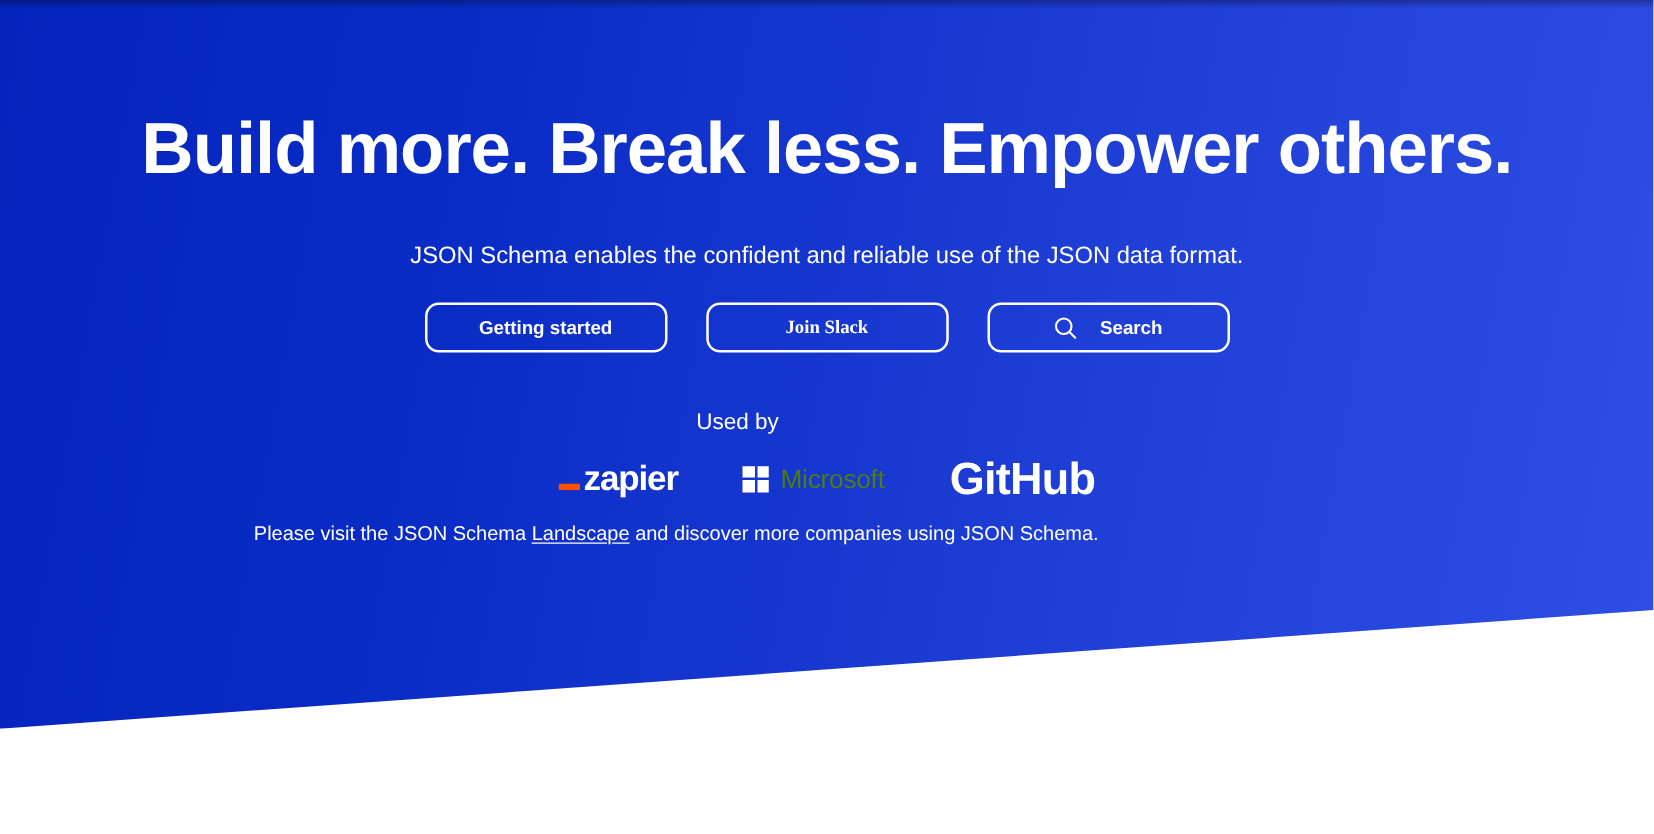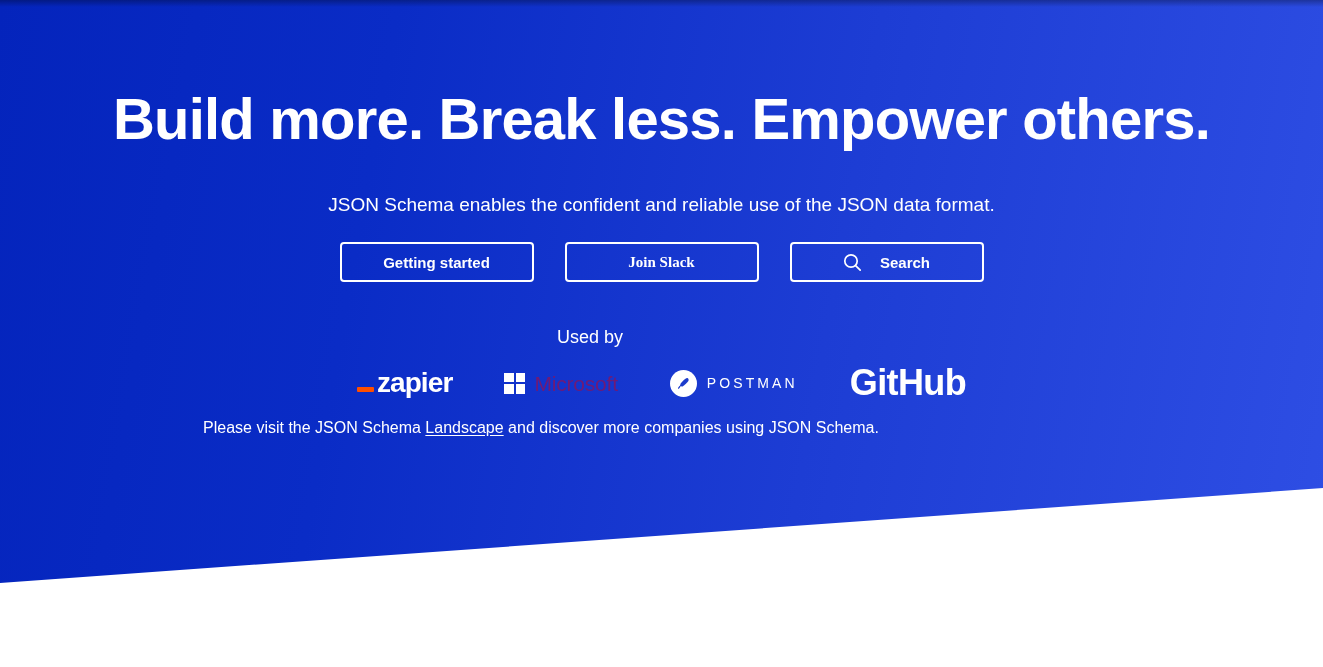--- a/index.html
+++ b/index.html
@@ -75,21 +75,21 @@
     left: 0; top: 242px;
     width: 1323px;
     display: flex;
     justify-content: center;
     align-items: center;
     gap: 31px;
   }
   .btn {
     height: 40px;
     border: 2px solid #ffffff;
-    border-radius: 4px;
+    border-radius: 11px;
     background: transparent;
     color: #ffffff;
     font-family: "Liberation Sans", sans-serif;
     font-size: 15px;
     font-weight: 700;
     line-height: 1;
     display: inline-flex;
     align-items: center;
     justify-content: center;
     cursor: pointer;
@@ -147,21 +147,21 @@
   .ms { display: inline-flex; align-items: center; gap: 9px; }
   .ms-grid {
     width: 21px; height: 21px;
     display: grid;
     grid-template-columns: 1fr 1fr;
     grid-template-rows: 1fr 1fr;
     gap: 2.5px;
   }
   .ms-grid i { background: #ffffff; display: block; }
   .ms-word {
-    color: #701a75;
+    color: #4d7c0f;
     font-size: 21px;
     font-weight: 400;
     letter-spacing: -0.2px;
     line-height: 21px;
   }
 
   
   .pm { display: inline-flex; align-items: center; gap: 10px; }
   .pm-circle {
     width: 27px; height: 27px;
@@ -256,31 +256,20 @@
           <span class="ms-grid">
             <i></i>
               <i></i>
               <i></i>
               <i></i>
           </span>
           <span class="ms-word">Microsoft</span>
         </span>
       </div>
 
-      <div class="logo">
-        <span class="pm">
-          <span class="pm-circle">
-            <svg width="17" height="17" viewBox="0 0 17 17" aria-hidden="true">
-              <path d="M11.9 3.0 C10.2 3.6 7.4 6.3 5.8 8.2 L5.0 10.5 C4.9 10.8 5.1 11.1 5.4 11.2 L7.6 11.6 C9.6 10.2 12.5 7.6 13.4 6.0 C14.1 4.7 13.1 2.6 11.9 3.0 Z" fill="#1b3ccb"></path>
-              <path d="M4.9 11.4 L3.6 13.2" stroke="#1b3ccb" stroke-width="1.2" stroke-linecap="round"></path>
-            </svg>
-          </span>
-          <span class="pm-word">POSTMAN</span>
-        </span>
-      </div>
 
       <div class="logo">
         <span class="gh-word">GitHub</span>
       </div>
 
     </div>
 
     <p class="note">
       <span>Please visit the JSON Schema </span><a href="#">Landscape</a><span> and discover more companies using JSON Schema.</span>
     </p>

